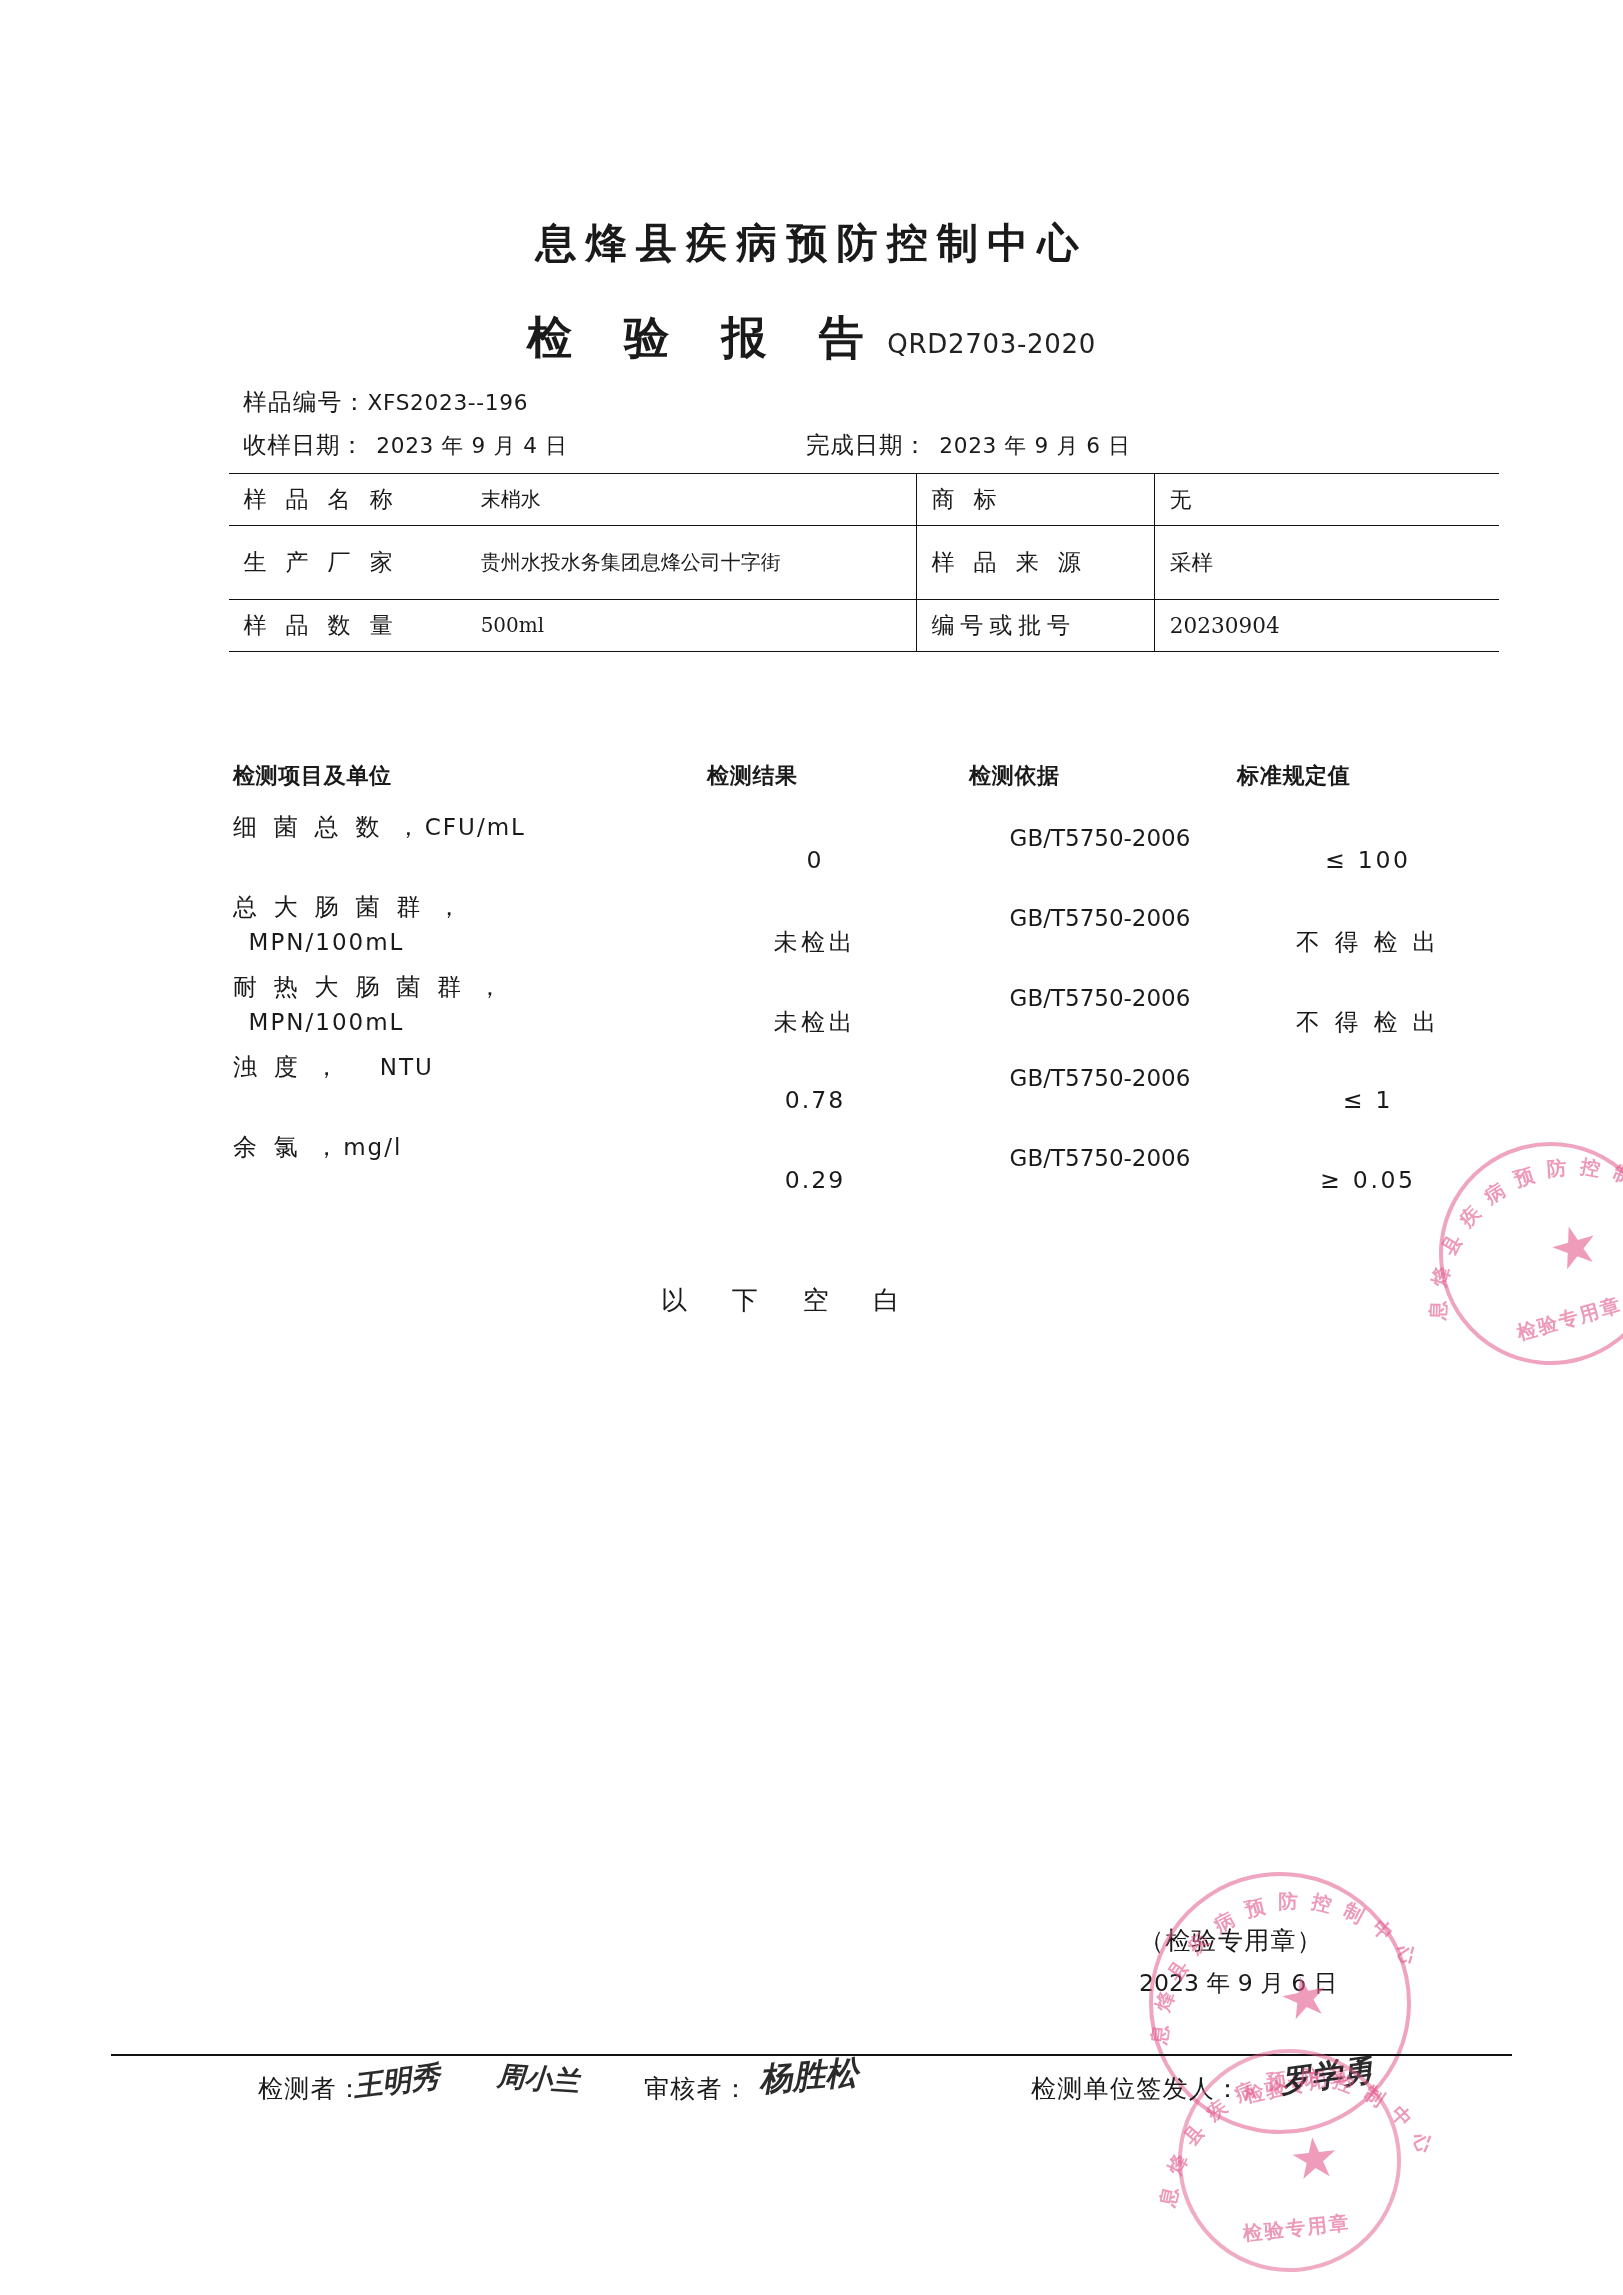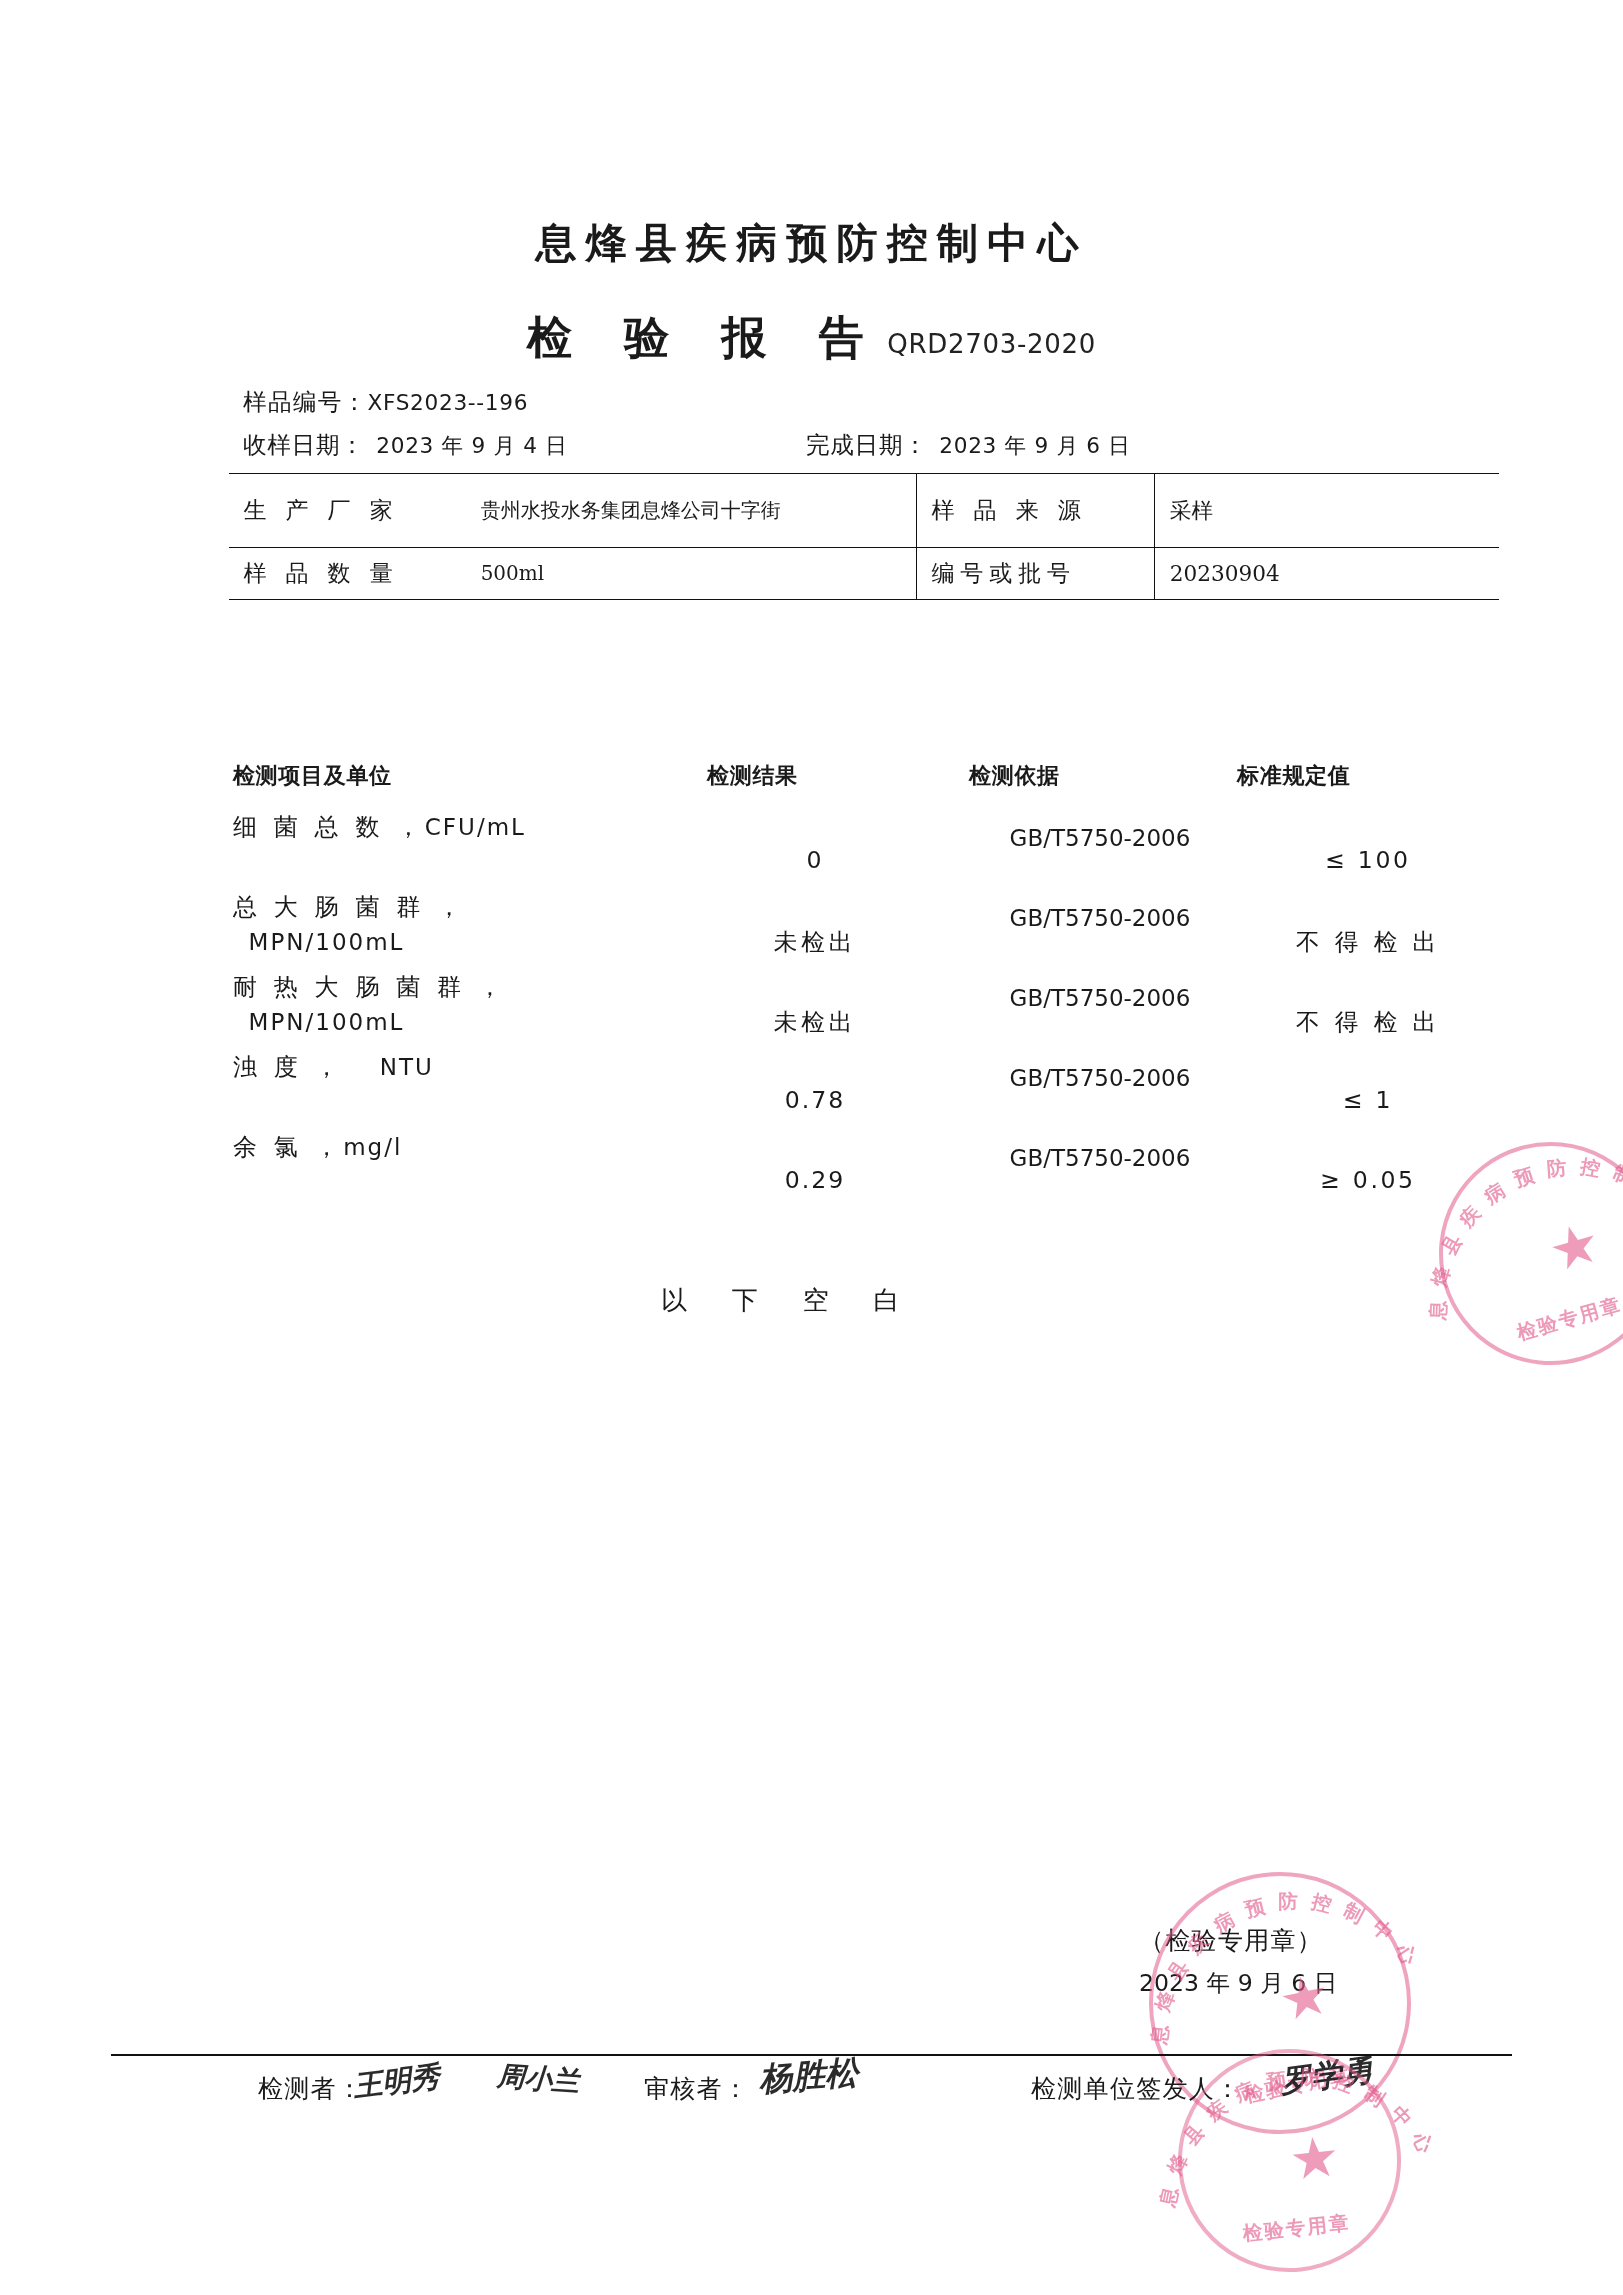--- a/index.html
+++ b/index.html
@@ -364,20 +364,26 @@
   <div class="meta-line recv-date">
     <span class="label">收样日期：</span><span class="value">2023 年 9 月 4 日</span>
   </div>
 
   <div class="meta-line finish-date">
     <span class="label">完成日期：</span><span class="value">2023 年 9 月 6 日</span>
   </div>
 
   <table class="info-table">
     <tbody>
+        <tr>
+      <td class="lbl">样 品 名 称</td>
+      <td class="val">末梢水</td>
+      <td class="lbl2">商    标</td>
+      <td class="val2">无</td>
+    </tr>
     <tr class="tall">
       <td class="lbl">生 产 厂 家</td>
       <td class="val">贵州水投水务集团息烽公司十字街</td>
       <td class="lbl2">样 品 来 源</td>
       <td class="val2">采样</td>
     </tr>
     <tr>
       <td class="lbl">样 品 数 量</td>
       <td class="val">500ml</td>
       <td class="lbl2">编号或批号</td>

